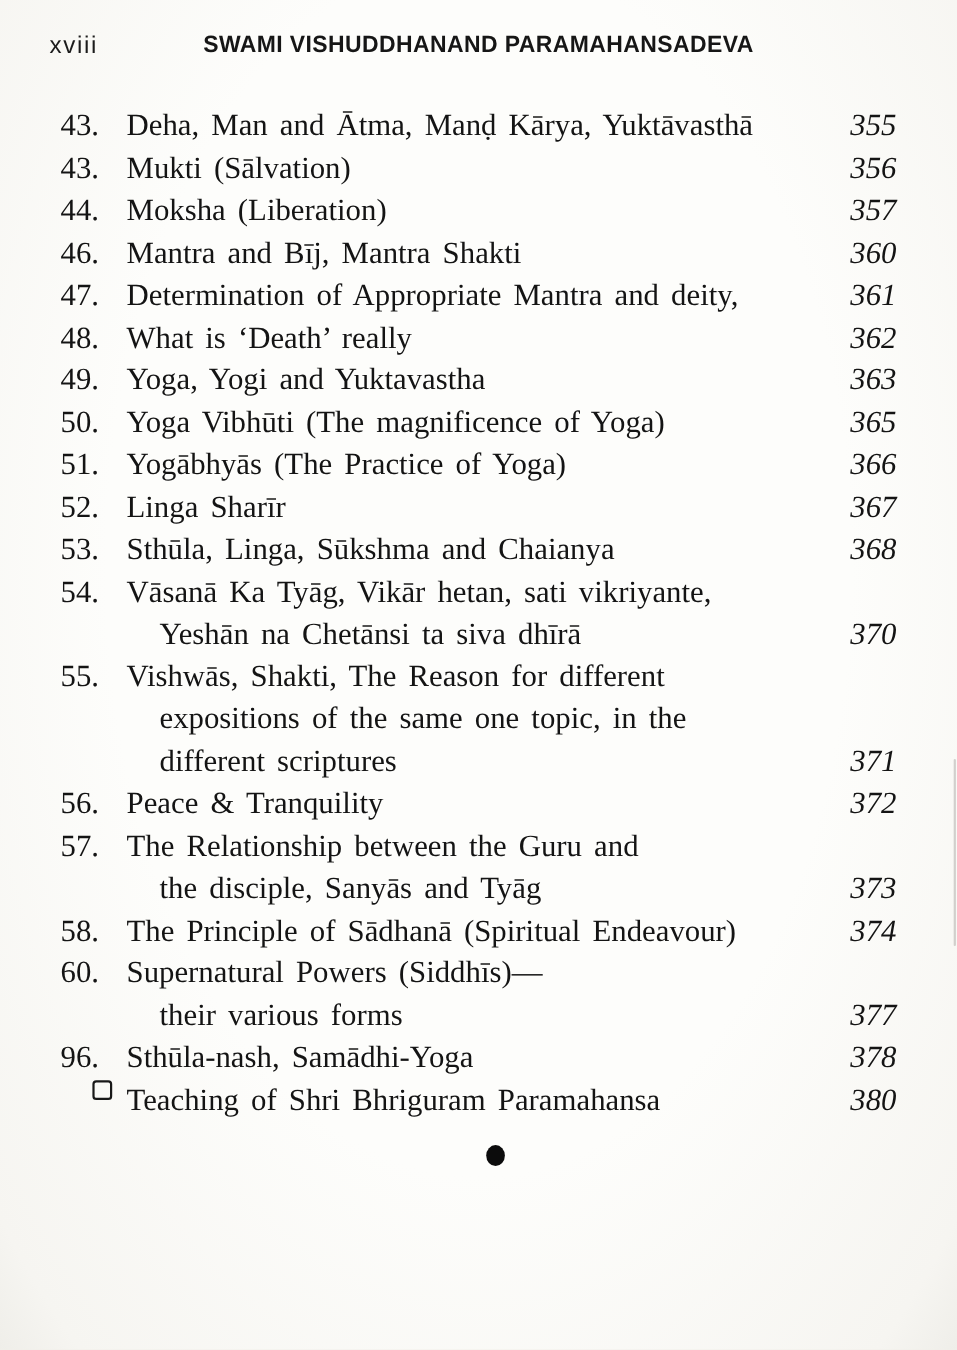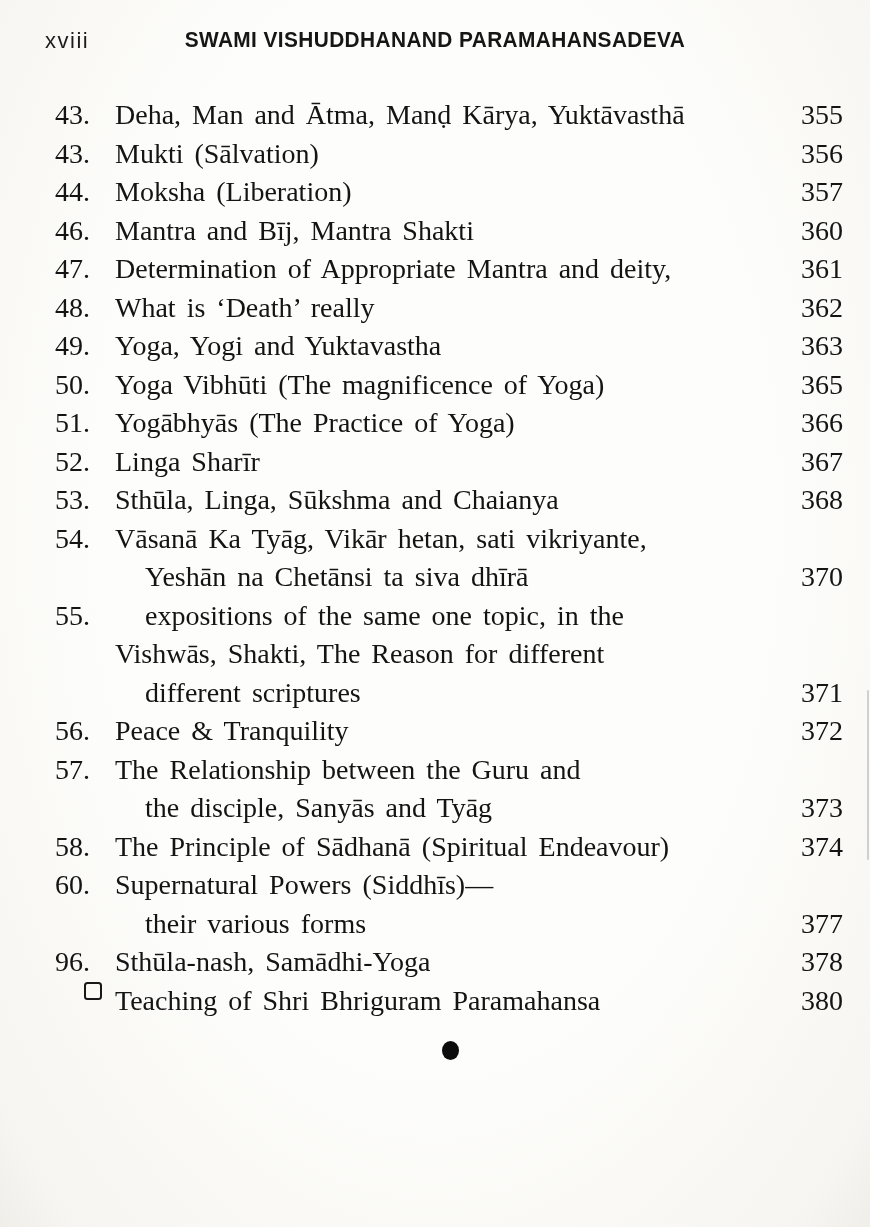--- a/index.html
+++ b/index.html
@@ -54,22 +54,22 @@
     width: 60px;
     box-sizing: border-box;
     align-self: flex-start;
   }
   .entry .title { flex: 1; min-width: 0; }
   .entry .title .line { white-space: nowrap; }
   .entry .title .line.cont { padding-left: 30px; }
   .entry .pg {
     flex: none;
     width: 70px;
-    text-align: right;
     align-self: flex-end;
+    font-style: italic;
   }
   .entry.special { }
   .entry.special .num {
     display: flex;
     align-items: center;
     justify-content: flex-end;
     padding-right: 13px;
   }
   .bullet-square {
     display: inline-block;
@@ -206,22 +206,22 @@
     <span class="title">
           <div class="line">Vāsanā Ka Tyāg, Vikār hetan, sati vikriyante,</div>
           <div class="line cont">Yeshān na Chetānsi ta siva dhīrā</div>
         </span>
     <span class="pg">370</span>
   </div>
 
   <div class="entry">
     <span class="num">55.</span>
     <span class="title">
+          <div class="line">Vishwās, Shakti, The Reason for different</div>
           <div class="line cont">expositions of the same one topic, in the</div>
-          <div class="line">Vishwās, Shakti, The Reason for different</div>
           <div class="line cont">different scriptures</div>
         </span>
     <span class="pg">371</span>
   </div>
 
   <div class="entry">
     <span class="num">56.</span>
     <span class="title">
           <div class="line">Peace &amp; Tranquility</div>
         </span>

